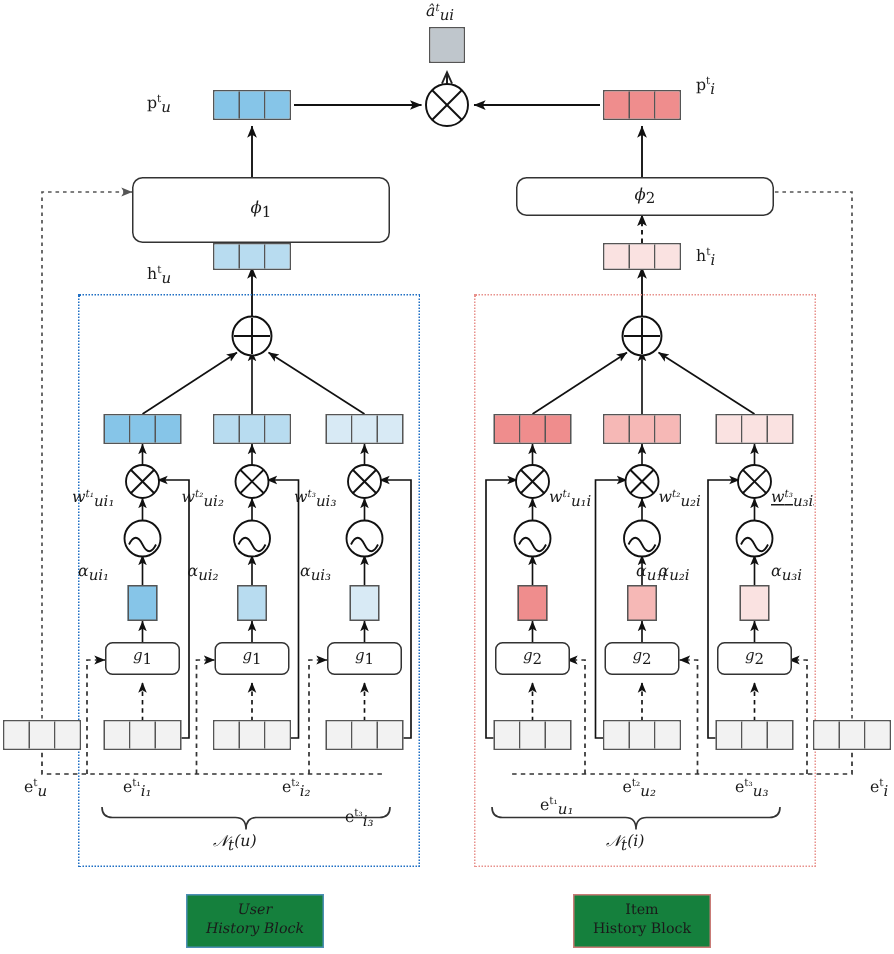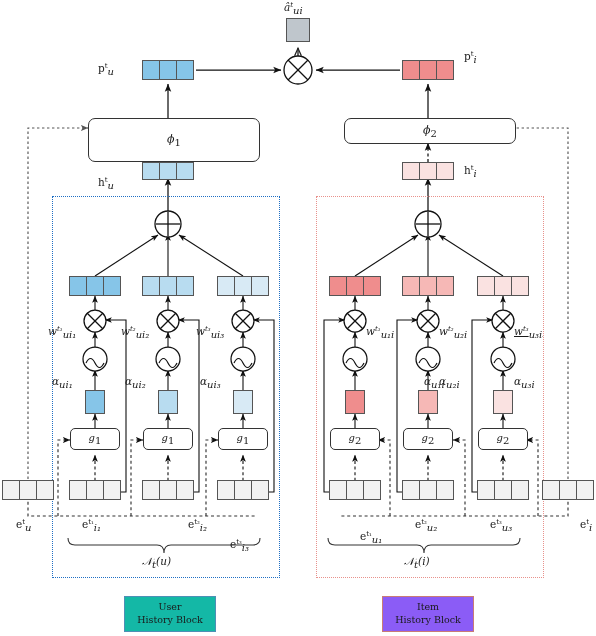--- a/index.html
+++ b/index.html
@@ -34,22 +34,22 @@
 
   
   .fbox{position:absolute;box-sizing:border-box;border:1.3px solid #333;
         border-radius:5px;background:#fff;display:flex;align-items:center;
         justify-content:center;font-size:10px;}
   .fbox.wide{border-radius:7px;font-size:11px;}
 
   
   .legend{position:absolute;box-sizing:border-box;display:flex;flex-direction:column;
           align-items:center;justify-content:center;font-size:9.5px;line-height:1.35;}
-  .legend.user{background:#14b8a6;border:1.3px solid #4e8fb5;}
-  .legend.item{background:#8b5cf6;border:1.3px solid #c97b77;}
+  .legend.user{background:#15803d;border:1.3px solid #4e8fb5;font-style:italic;}
+  .legend.item{background:#15803d;border:1.3px solid #c97b77;}
 
   
   .region{position:absolute;box-sizing:border-box;}
   .region.user{border:1.8px dotted #1f6fc4;}
   .region.item{border:1.8px dotted #e8918c;}
 </style>
 </head>
 <body>
 
 <div id="stage">

